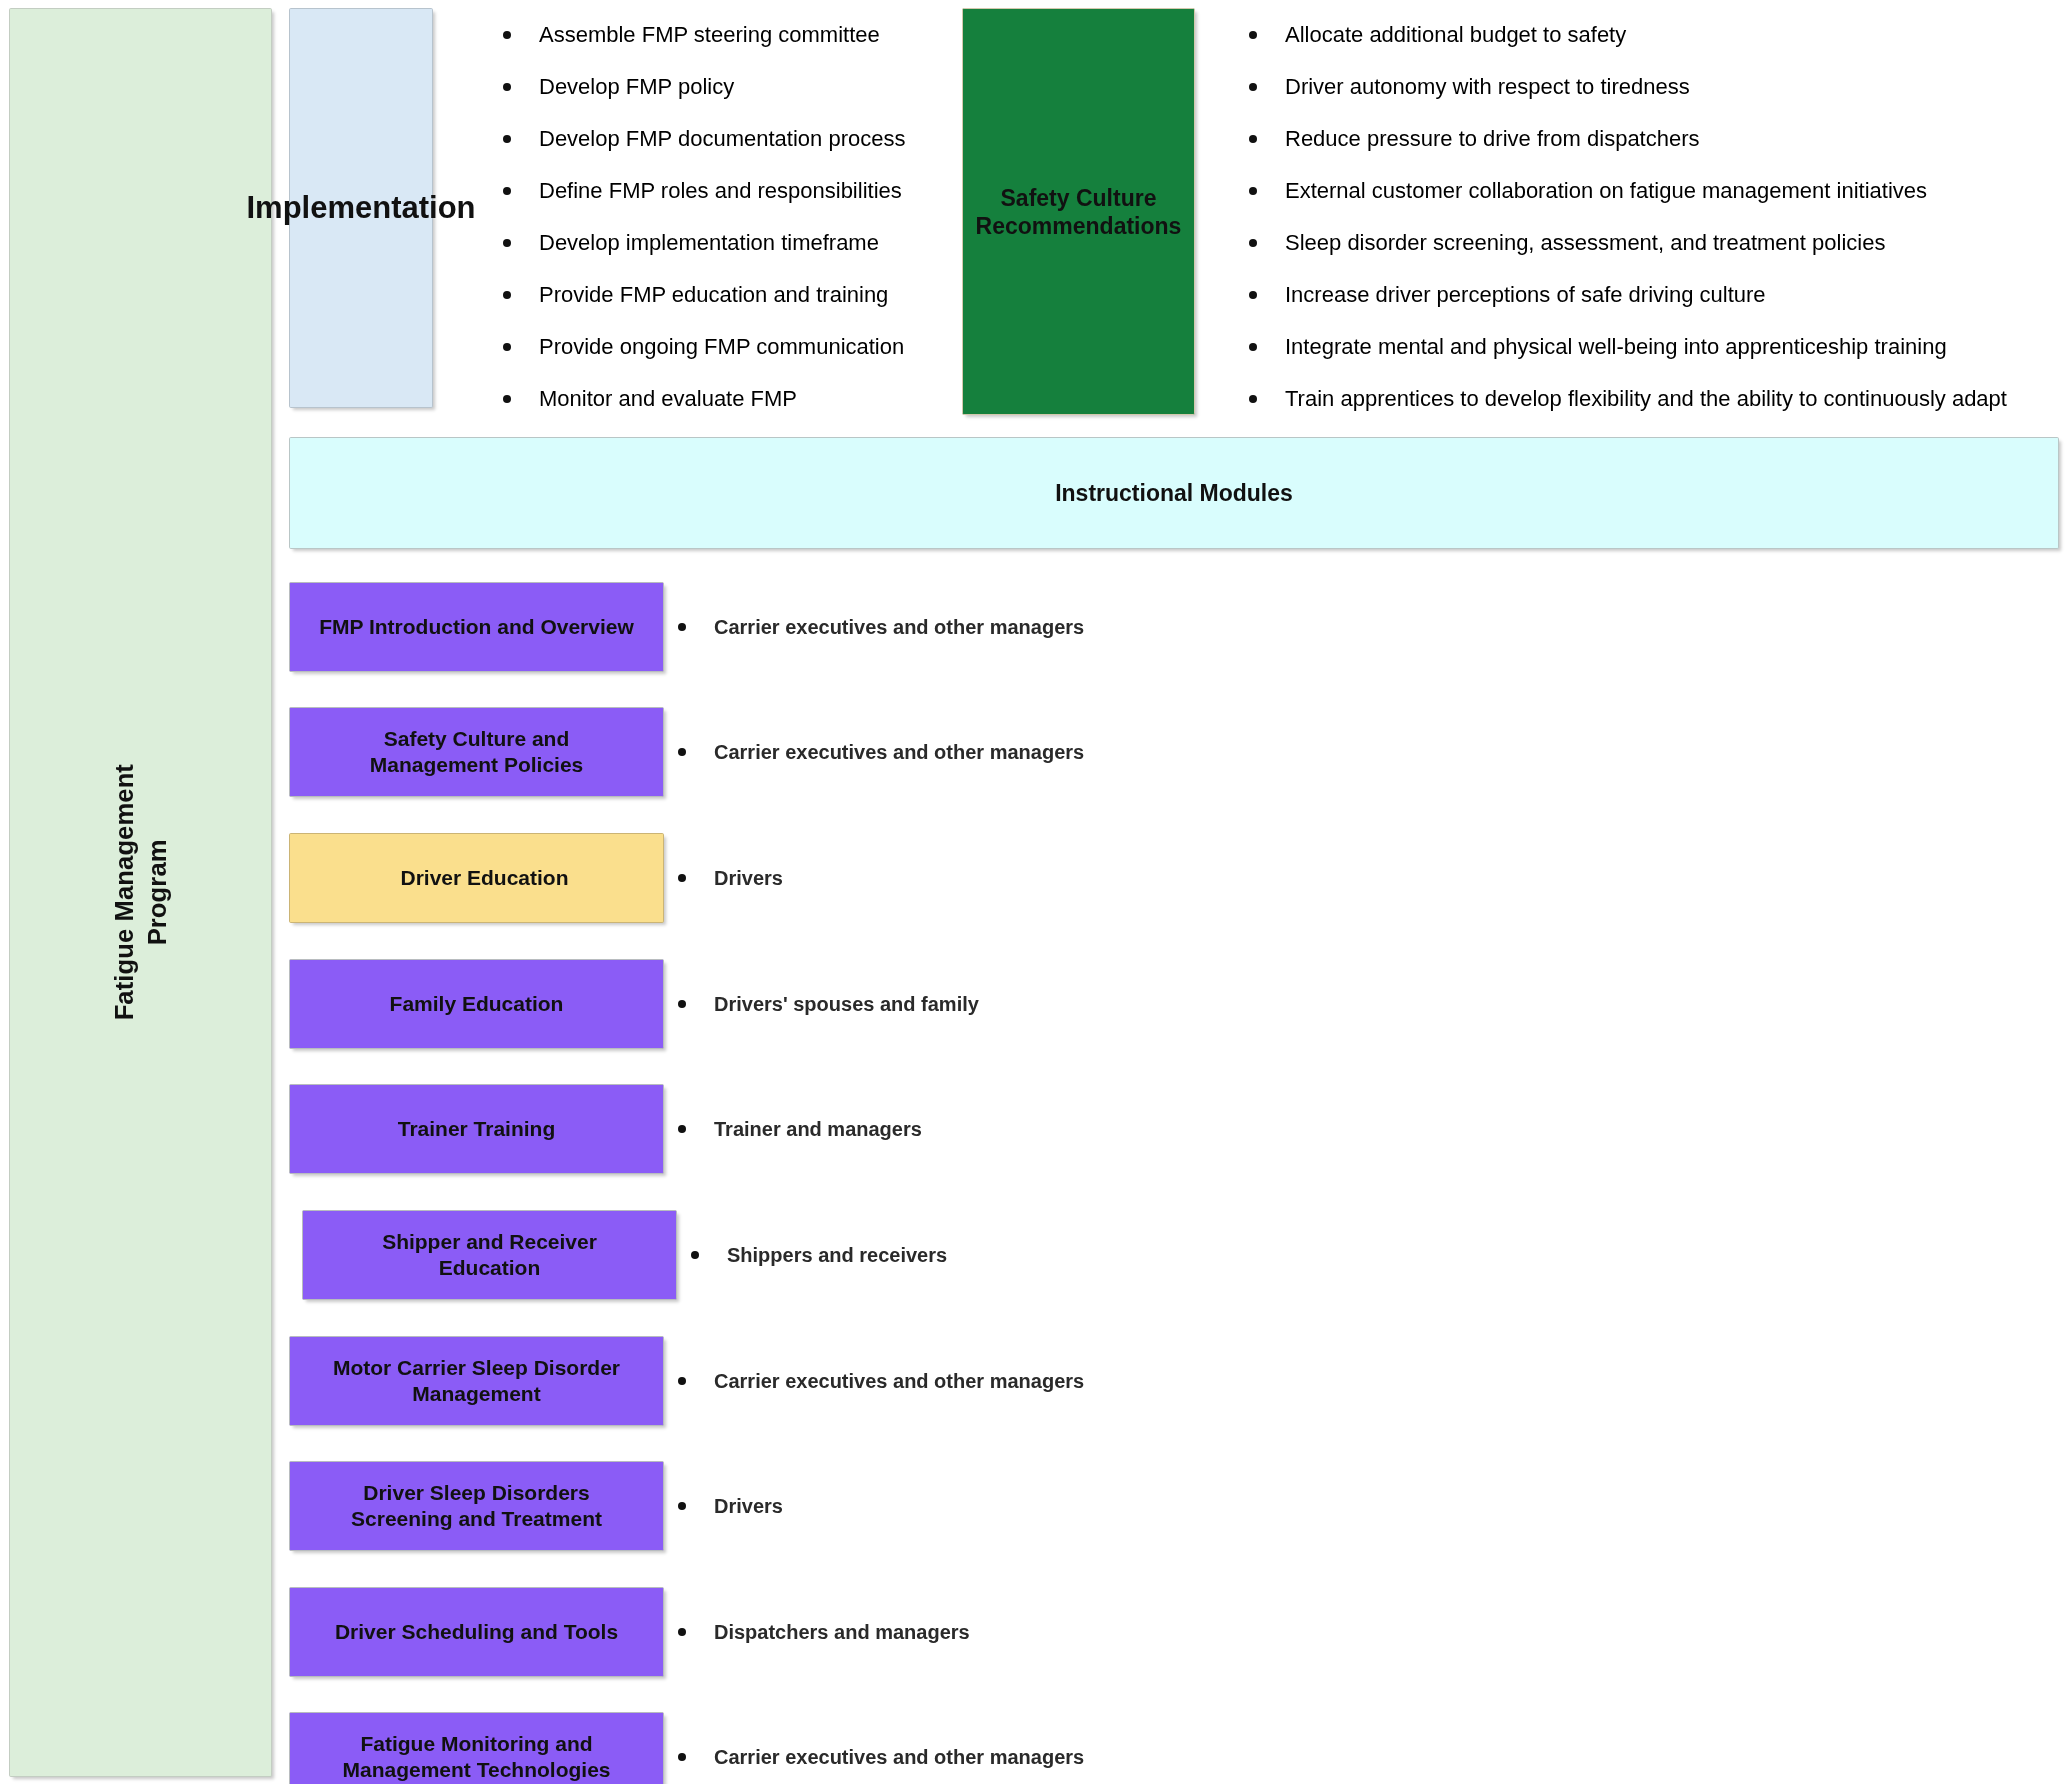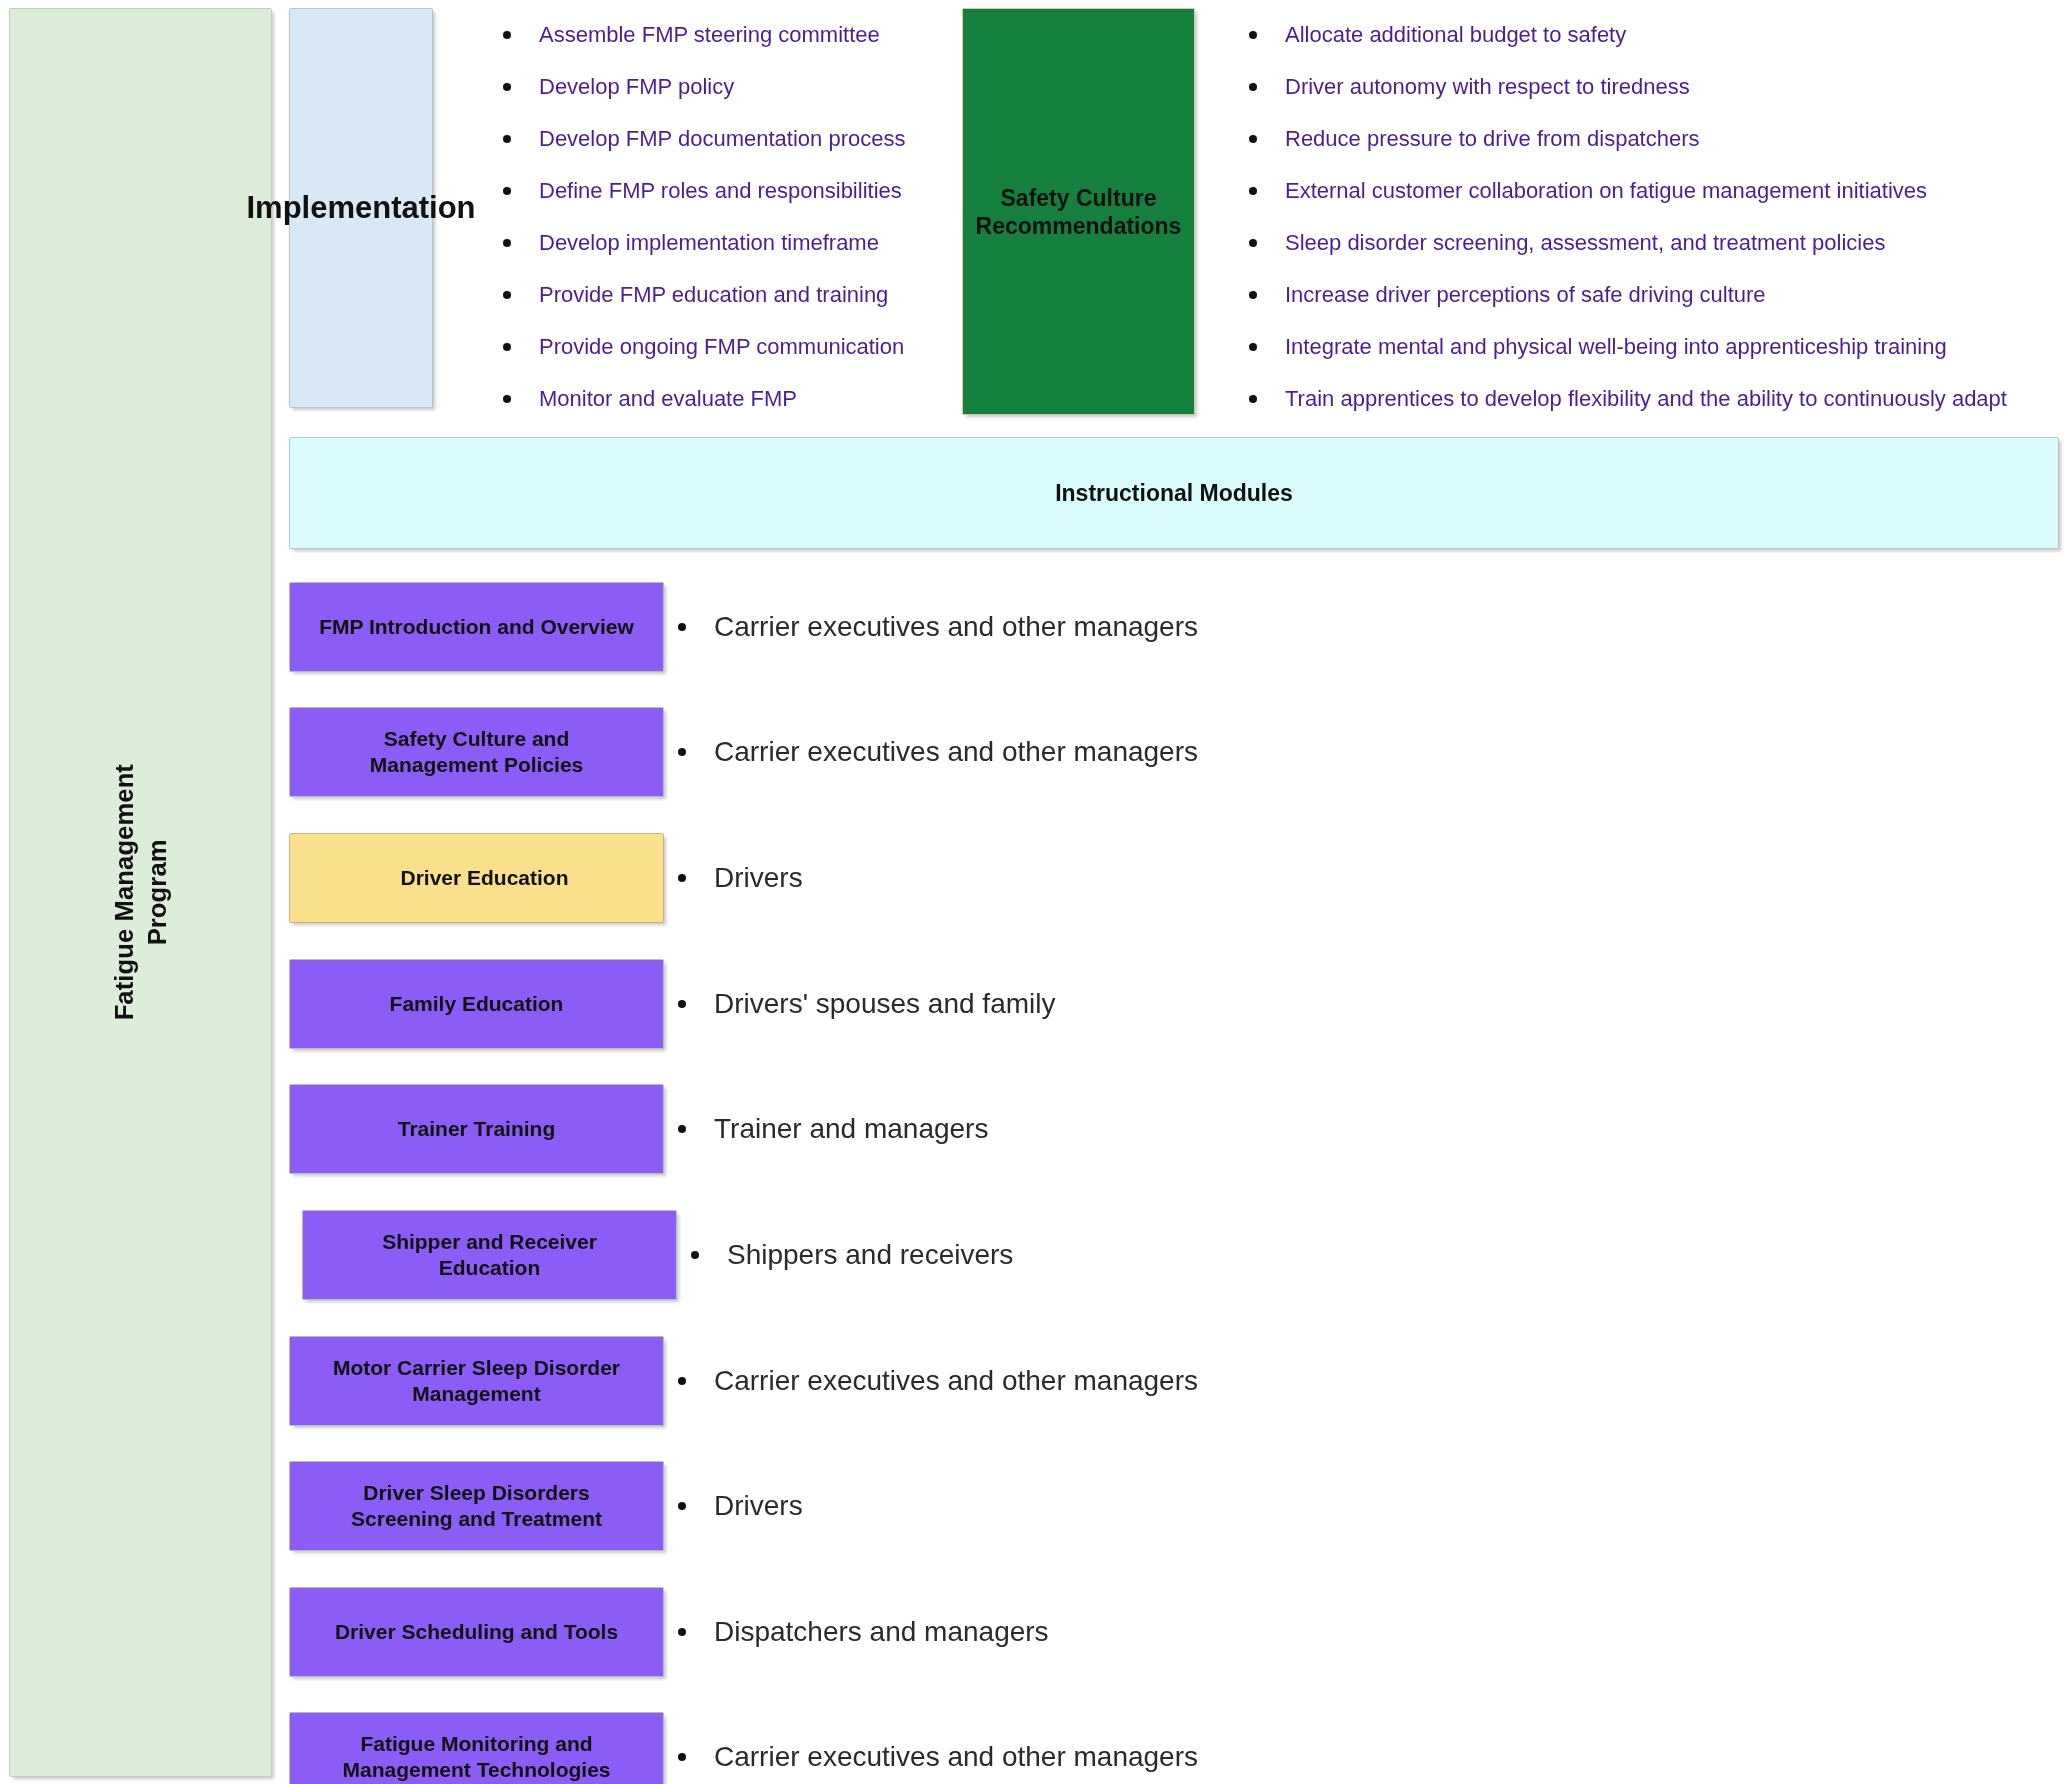--- a/index.html
+++ b/index.html
@@ -82,21 +82,21 @@
   
   .bullet-list {
     position: absolute;
     margin: 0;
     padding: 0;
     list-style: none;
   }
   .bullet-item {
     position: relative;
     font-size: 22px;
-    color: #4c1d95;
+    color: #000000;
     line-height: 1;
     padding-left: 40px;
     white-space: nowrap;
   }
   .bullet-item::before {
     content: "";
     position: absolute;
     left: 3.5px;
     top: 50%;
     margin-top: -4.1px;
@@ -139,25 +139,26 @@
     border-color: #b8bcbf;
   }
   .module-box .box-label { font-size: 21px; }
   .module-box.highlight { background: #fadf8d; border-color: #cbb475; padding-left: 16px; }
 
   .module-audience {
     position: absolute;
     left: 384px;
     top: 50%;
     transform: translateY(-50%);
-    font-size: 28px;
+    font-size: 20px;
     color: #2a2a2a;
     padding-left: 41px;
     white-space: nowrap;
     line-height: 1;
+    font-weight: bold;
   }
   .module-audience::before {
     content: "";
     position: absolute;
     left: 4.7px;
     top: 50%;
     margin-top: -4.1px;
     width: 8.1px;
     height: 8.1px;
     border-radius: 50%;

